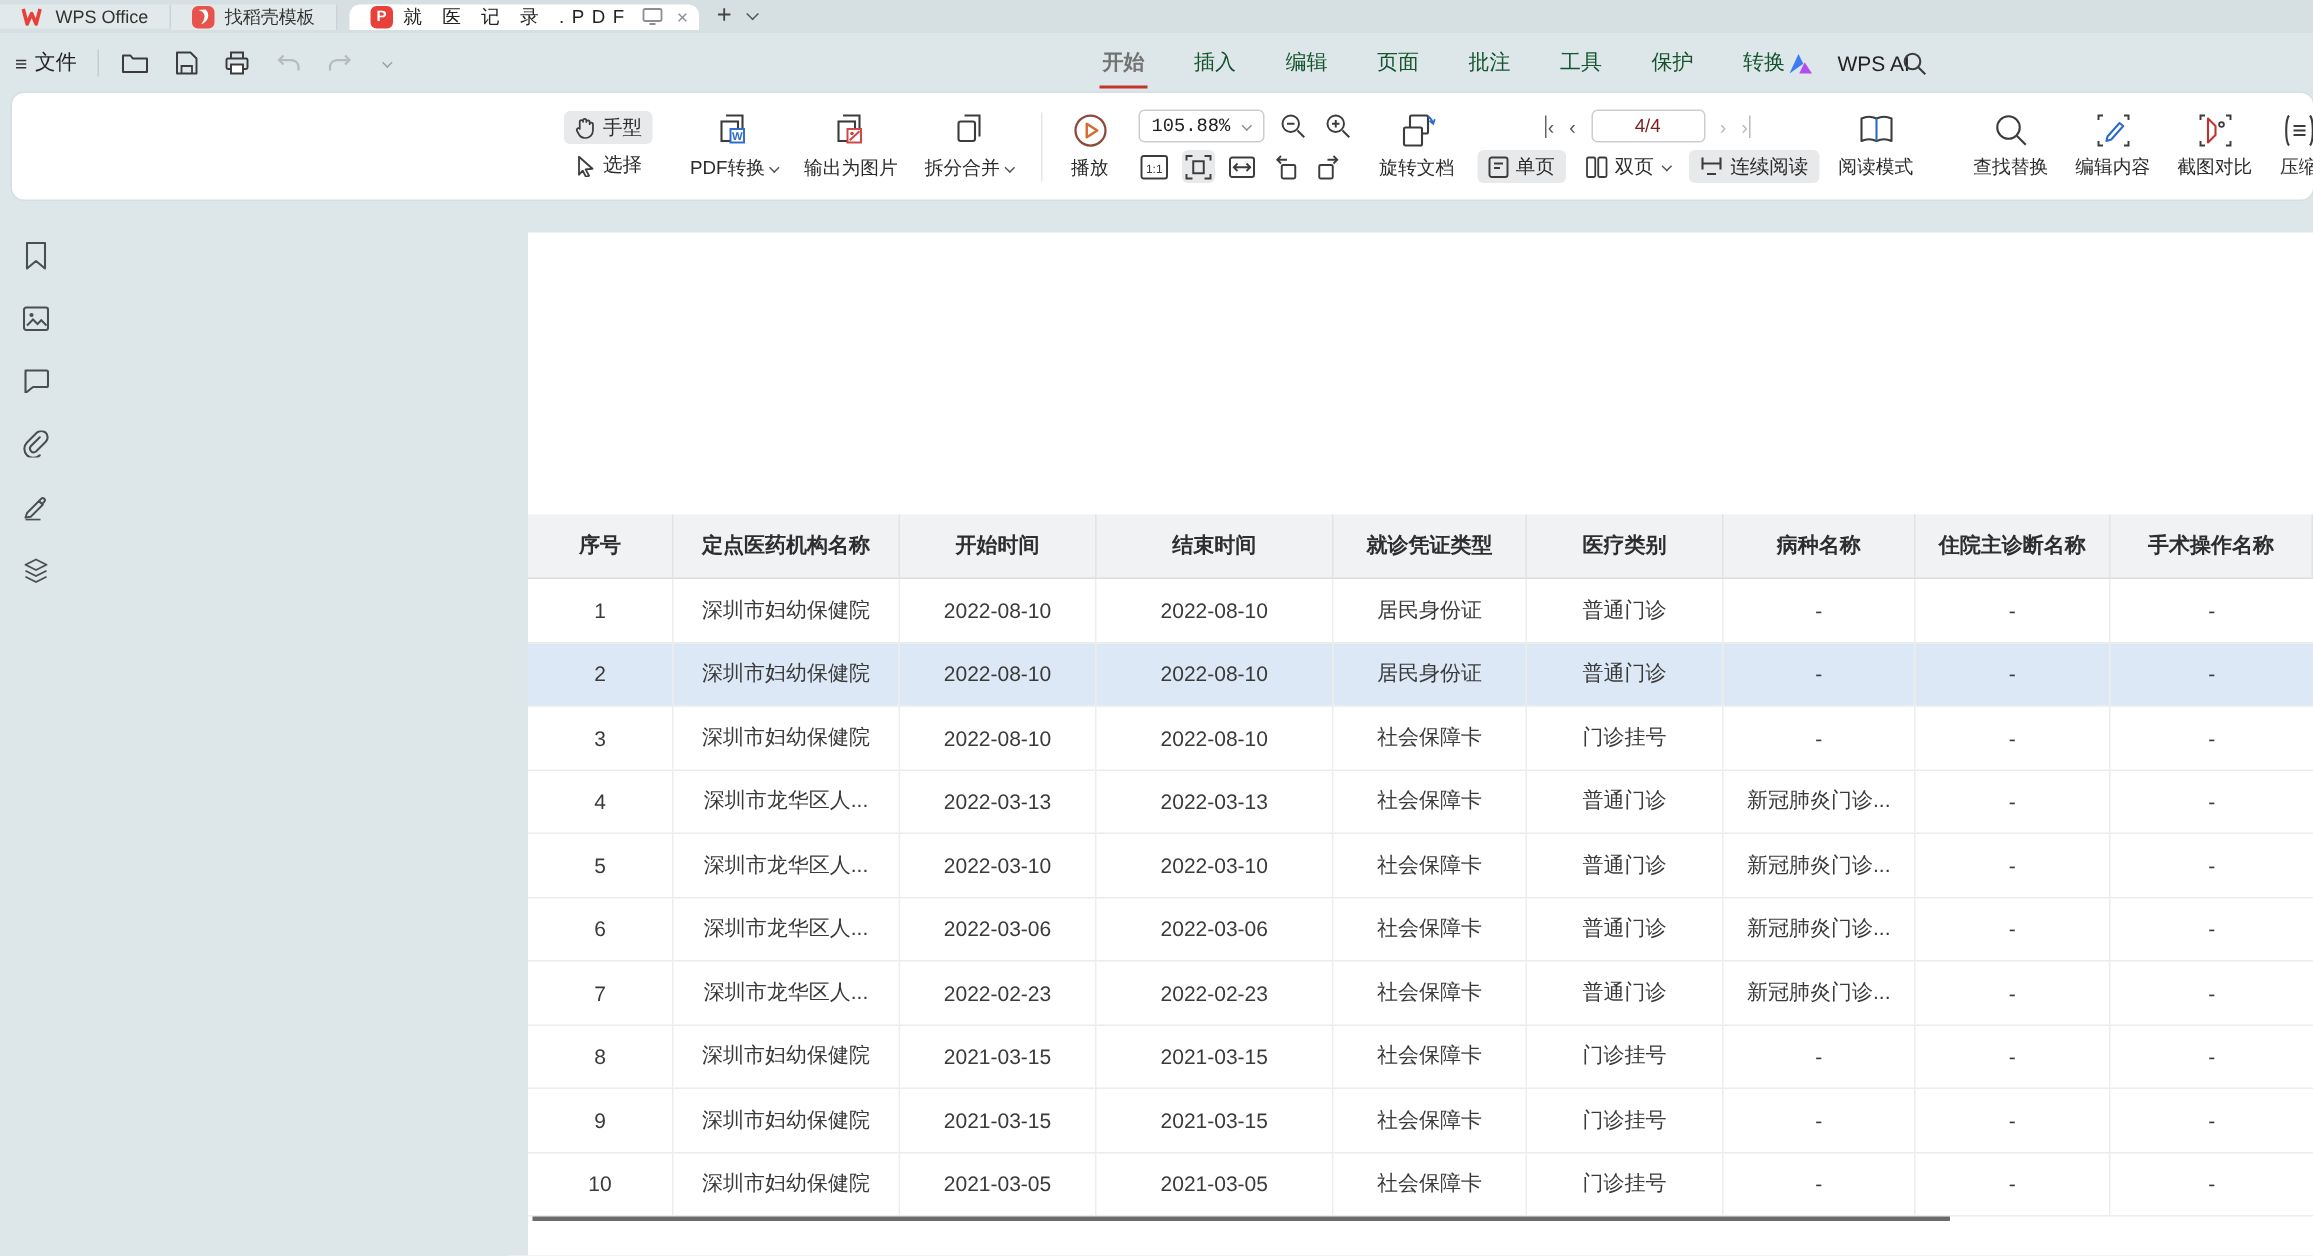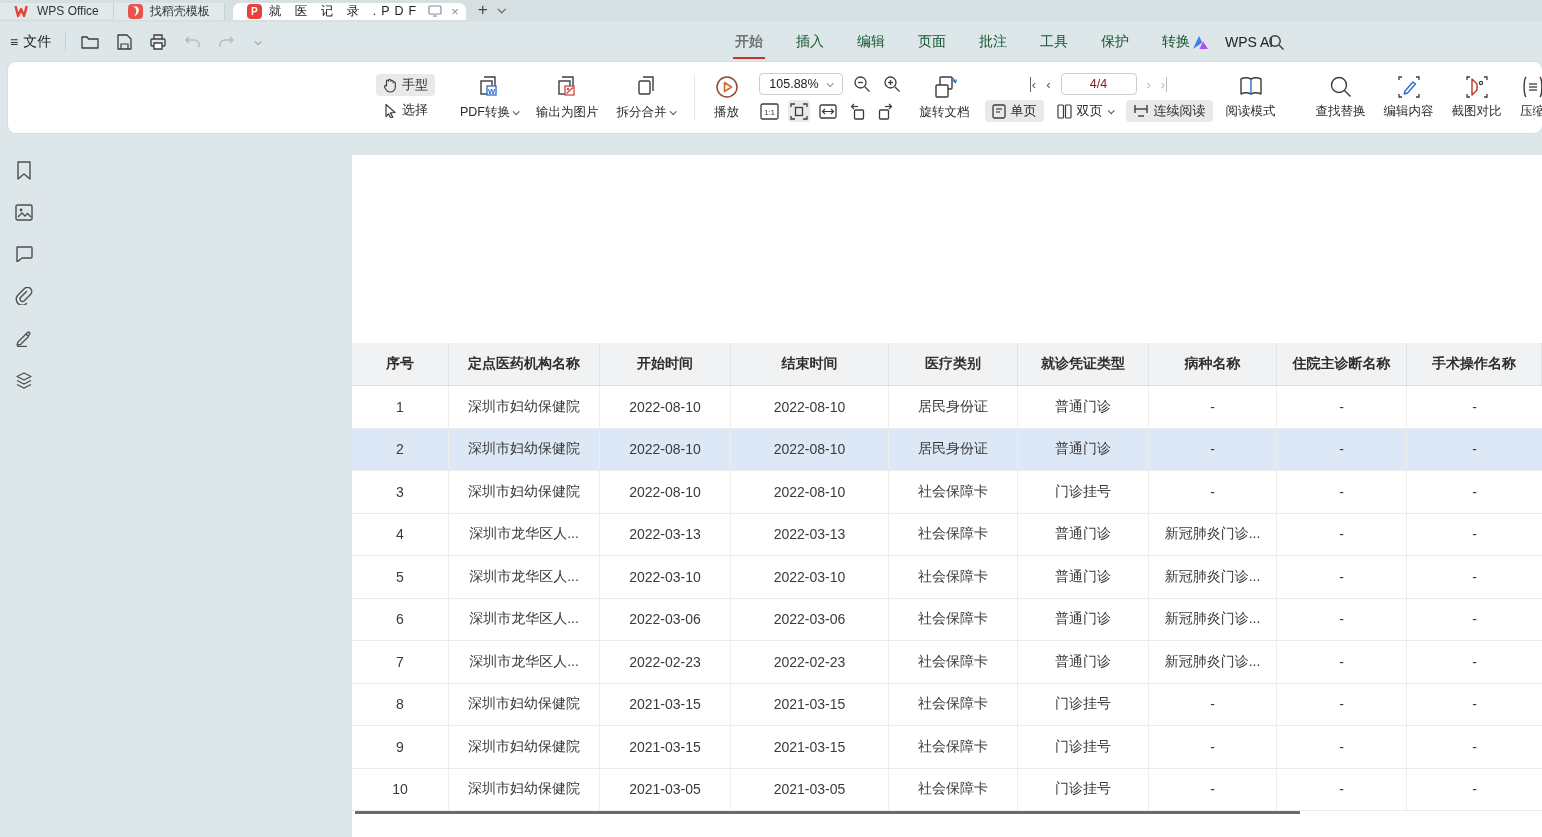--- a/index.html
+++ b/index.html
@@ -40,21 +40,21 @@
   
   .toolbar { position:absolute; top:62px; left:8px; width:1534px; height:71px; background:#fff; border-radius:8px; box-shadow:0 0 0 1px rgba(0,0,0,0.03); display:flex; align-items:center; }
   .sp { flex:none; }
   .stack2 { display:flex; flex-direction:column; gap:3px; }
   .chip { display:flex; align-items:center; gap:5px; font-size:13px; color:#2b2b2b; padding:2px 7px; border-radius:4px; white-space:nowrap; }
   .chip.on { background:#e7e9ea; }
   .bigbtn { display:flex; flex-direction:column; align-items:center; justify-content:center; gap:4px; padding:0 9px; font-size:12.5px; color:#2b2b2b; white-space:nowrap; }
   .bigbtn .lab { display:flex; align-items:center; gap:3px; }
   .tsep { width:1px; height:46px; background:#e4e6e7; margin:0 10px; flex:none; }
   .rowline { display:flex; align-items:center; gap:8px; }
-  .zoombox { width:84px; height:22px; border:1px solid #c9ced1; border-radius:4px; display:flex; align-items:center; justify-content:center; gap:8px; font-size:12.5px; color:#222; }
+  .zoombox { width:84px; height:22px; border:1px solid #c9ced1; border-radius:4px; display:flex; align-items:center; justify-content:center; gap:8px; font-size:12.5px; color:#222;font-family:Liberation Mono, monospace; }
   .pagebox { width:76px; height:22px; border:1px solid #c9ced1; border-radius:4px; display:flex; align-items:center; justify-content:center; font-size:12.5px; color:#7f1d1d; }
   .icbtn { width:22px; height:22px; display:flex; align-items:center; justify-content:center; border-radius:4px; }
   .icbtn.on { background:#e7e9ea; }
   .navg { font-size:13px; color:#555; display:flex; align-items:center; }
   .navbar-edge { border-left:1.5px solid #666; padding-left:1px; }
   .navbar-edge2 { border-right:1.5px solid #666; padding-right:1px; }
 
   
   .sidebar { position:absolute; left:0; top:133px; width:47px; bottom:0; display:flex; flex-direction:column; align-items:center; padding-top:27px; gap:22px; }
   .sb-ic { width:20px; height:20px; display:flex; align-items:center; justify-content:center; }
@@ -465,22 +465,22 @@
   </div>
 
   <div class="docarea">
     <div class="page">
       <div class="dtable">
         <div class="tr head">
             <div class="td">序号</div>
             <div class="td">定点医药机构名称</div>
             <div class="td">开始时间</div>
             <div class="td">结束时间</div>
+            <div class="td">就诊凭证类型</div>
             <div class="td">医疗类别</div>
-            <div class="td">就诊凭证类型</div>
             <div class="td">病种名称</div>
             <div class="td">住院主诊断名称</div>
             <div class="td">手术操作名称</div>
           </div>
         <div id="tbody">
             <div class="tr">
               <div class="td">1</div>
               <div class="td">深圳市妇幼保健院</div>
               <div class="td">2022-08-10</div>
               <div class="td">2022-08-10</div>

